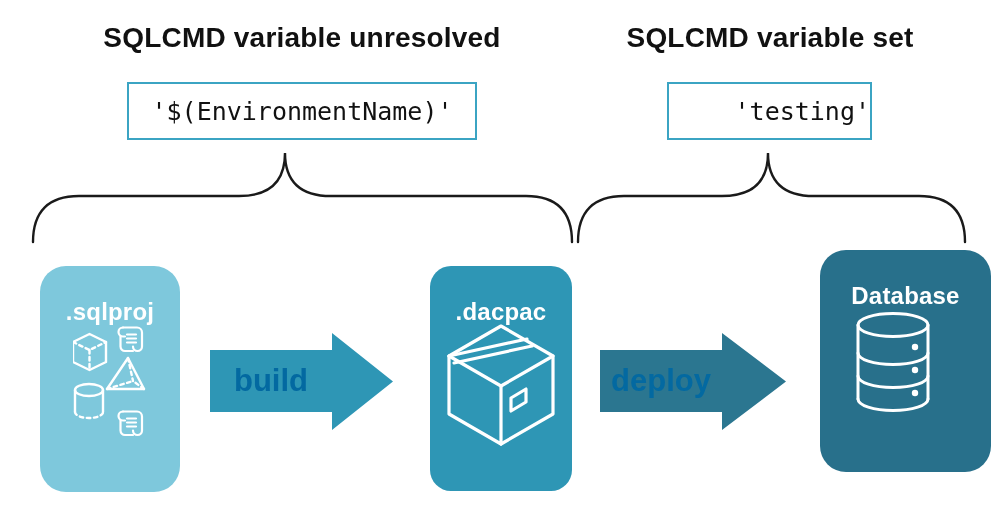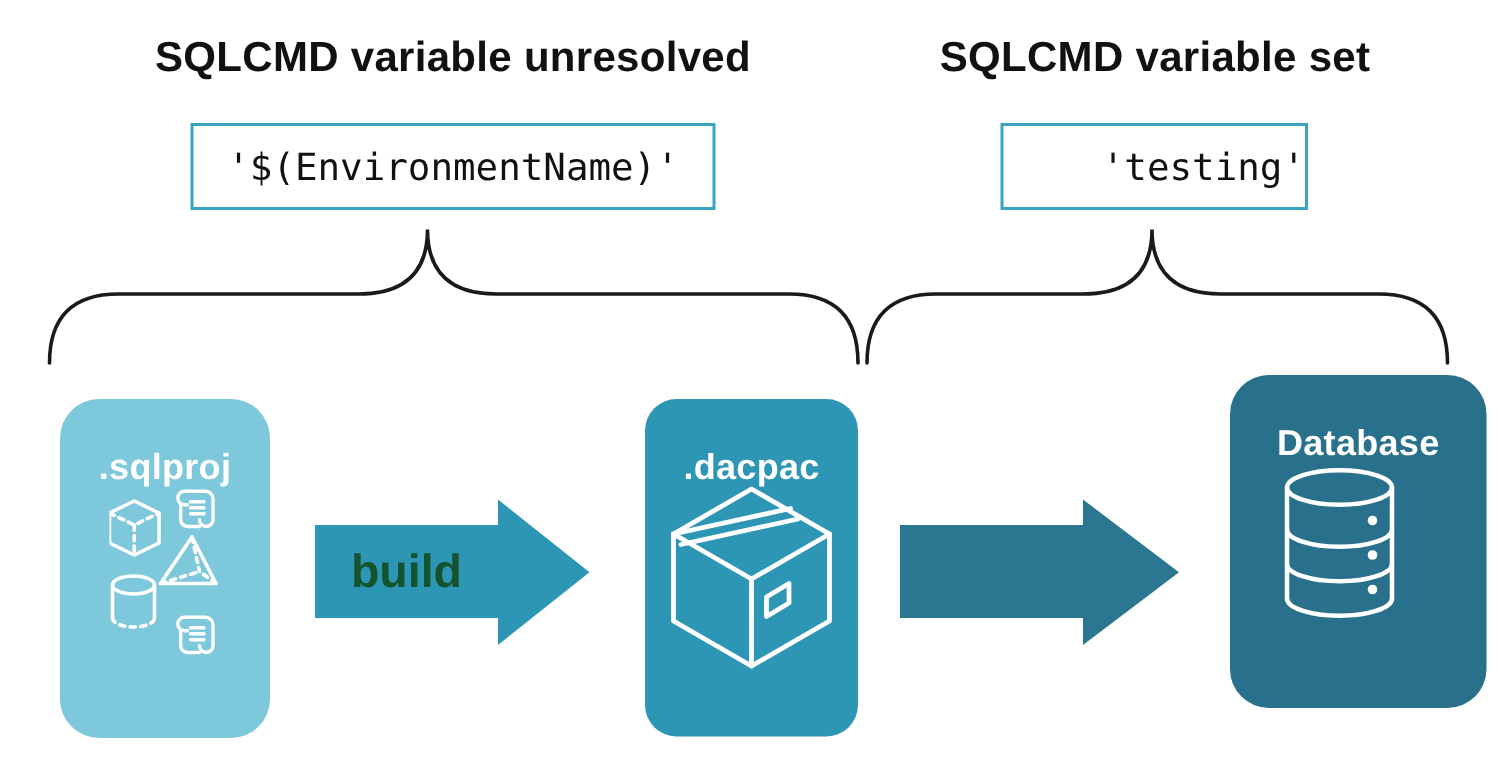--- a/index.html
+++ b/index.html
@@ -70,21 +70,21 @@
   .arrow-label {
     position: absolute;
     top: 350px;
     width: 122px;
     height: 62px;
     display: flex;
     align-items: center;
     justify-content: center;
     font-size: 31px;
     font-weight: bold;
-    color: #14532d;
+    color: #0369a1;
   }
   .arrow-label.build  { left: 210px; }
   .arrow-label.deploy { left: 600px; }
   .icon-stroke { fill: none; stroke: #ffffff; stroke-linecap: round; stroke-linejoin: round; }
   .dashed { stroke-dasharray: 3.5 3.5; }
 </style>
 </head>
 <body>
 
 <div class="canvas">
@@ -165,20 +165,21 @@
         <path d="M 6 34 L 84 17"></path>
         <path d="M 11 41 L 89 24"></path>
         <path d="M 68 76 l 15 -9 l 0 13 l -15 9 Z"></path>
       </g>
     </svg>
   </div>
 
   <svg class="arrow" style="left:600px;" width="188" height="97" viewBox="0 0 188 97">
     <polygon points="0,17 122,17 122,0 186,48.5 122,97 122,79 0,79" fill="#2B7690"></polygon>
   </svg>
+  <div class="arrow-label deploy">deploy</div>
 
   <div class="node node-database">
     <div class="node-label">Database</div>
     <svg style="left:35px; top:62px;" width="76" height="101" viewBox="0 0 76 101">
       <g class="icon-stroke" stroke-width="3">
         <ellipse cx="38" cy="13" rx="35" ry="11.5"></ellipse>
         <line x1="3" y1="13" x2="3" y2="87"></line>
         <line x1="73" y1="13" x2="73" y2="87"></line>
         <path d="M 3 41 A 35 11.5 0 0 0 73 41"></path>
         <path d="M 3 64 A 35 11.5 0 0 0 73 64"></path>

